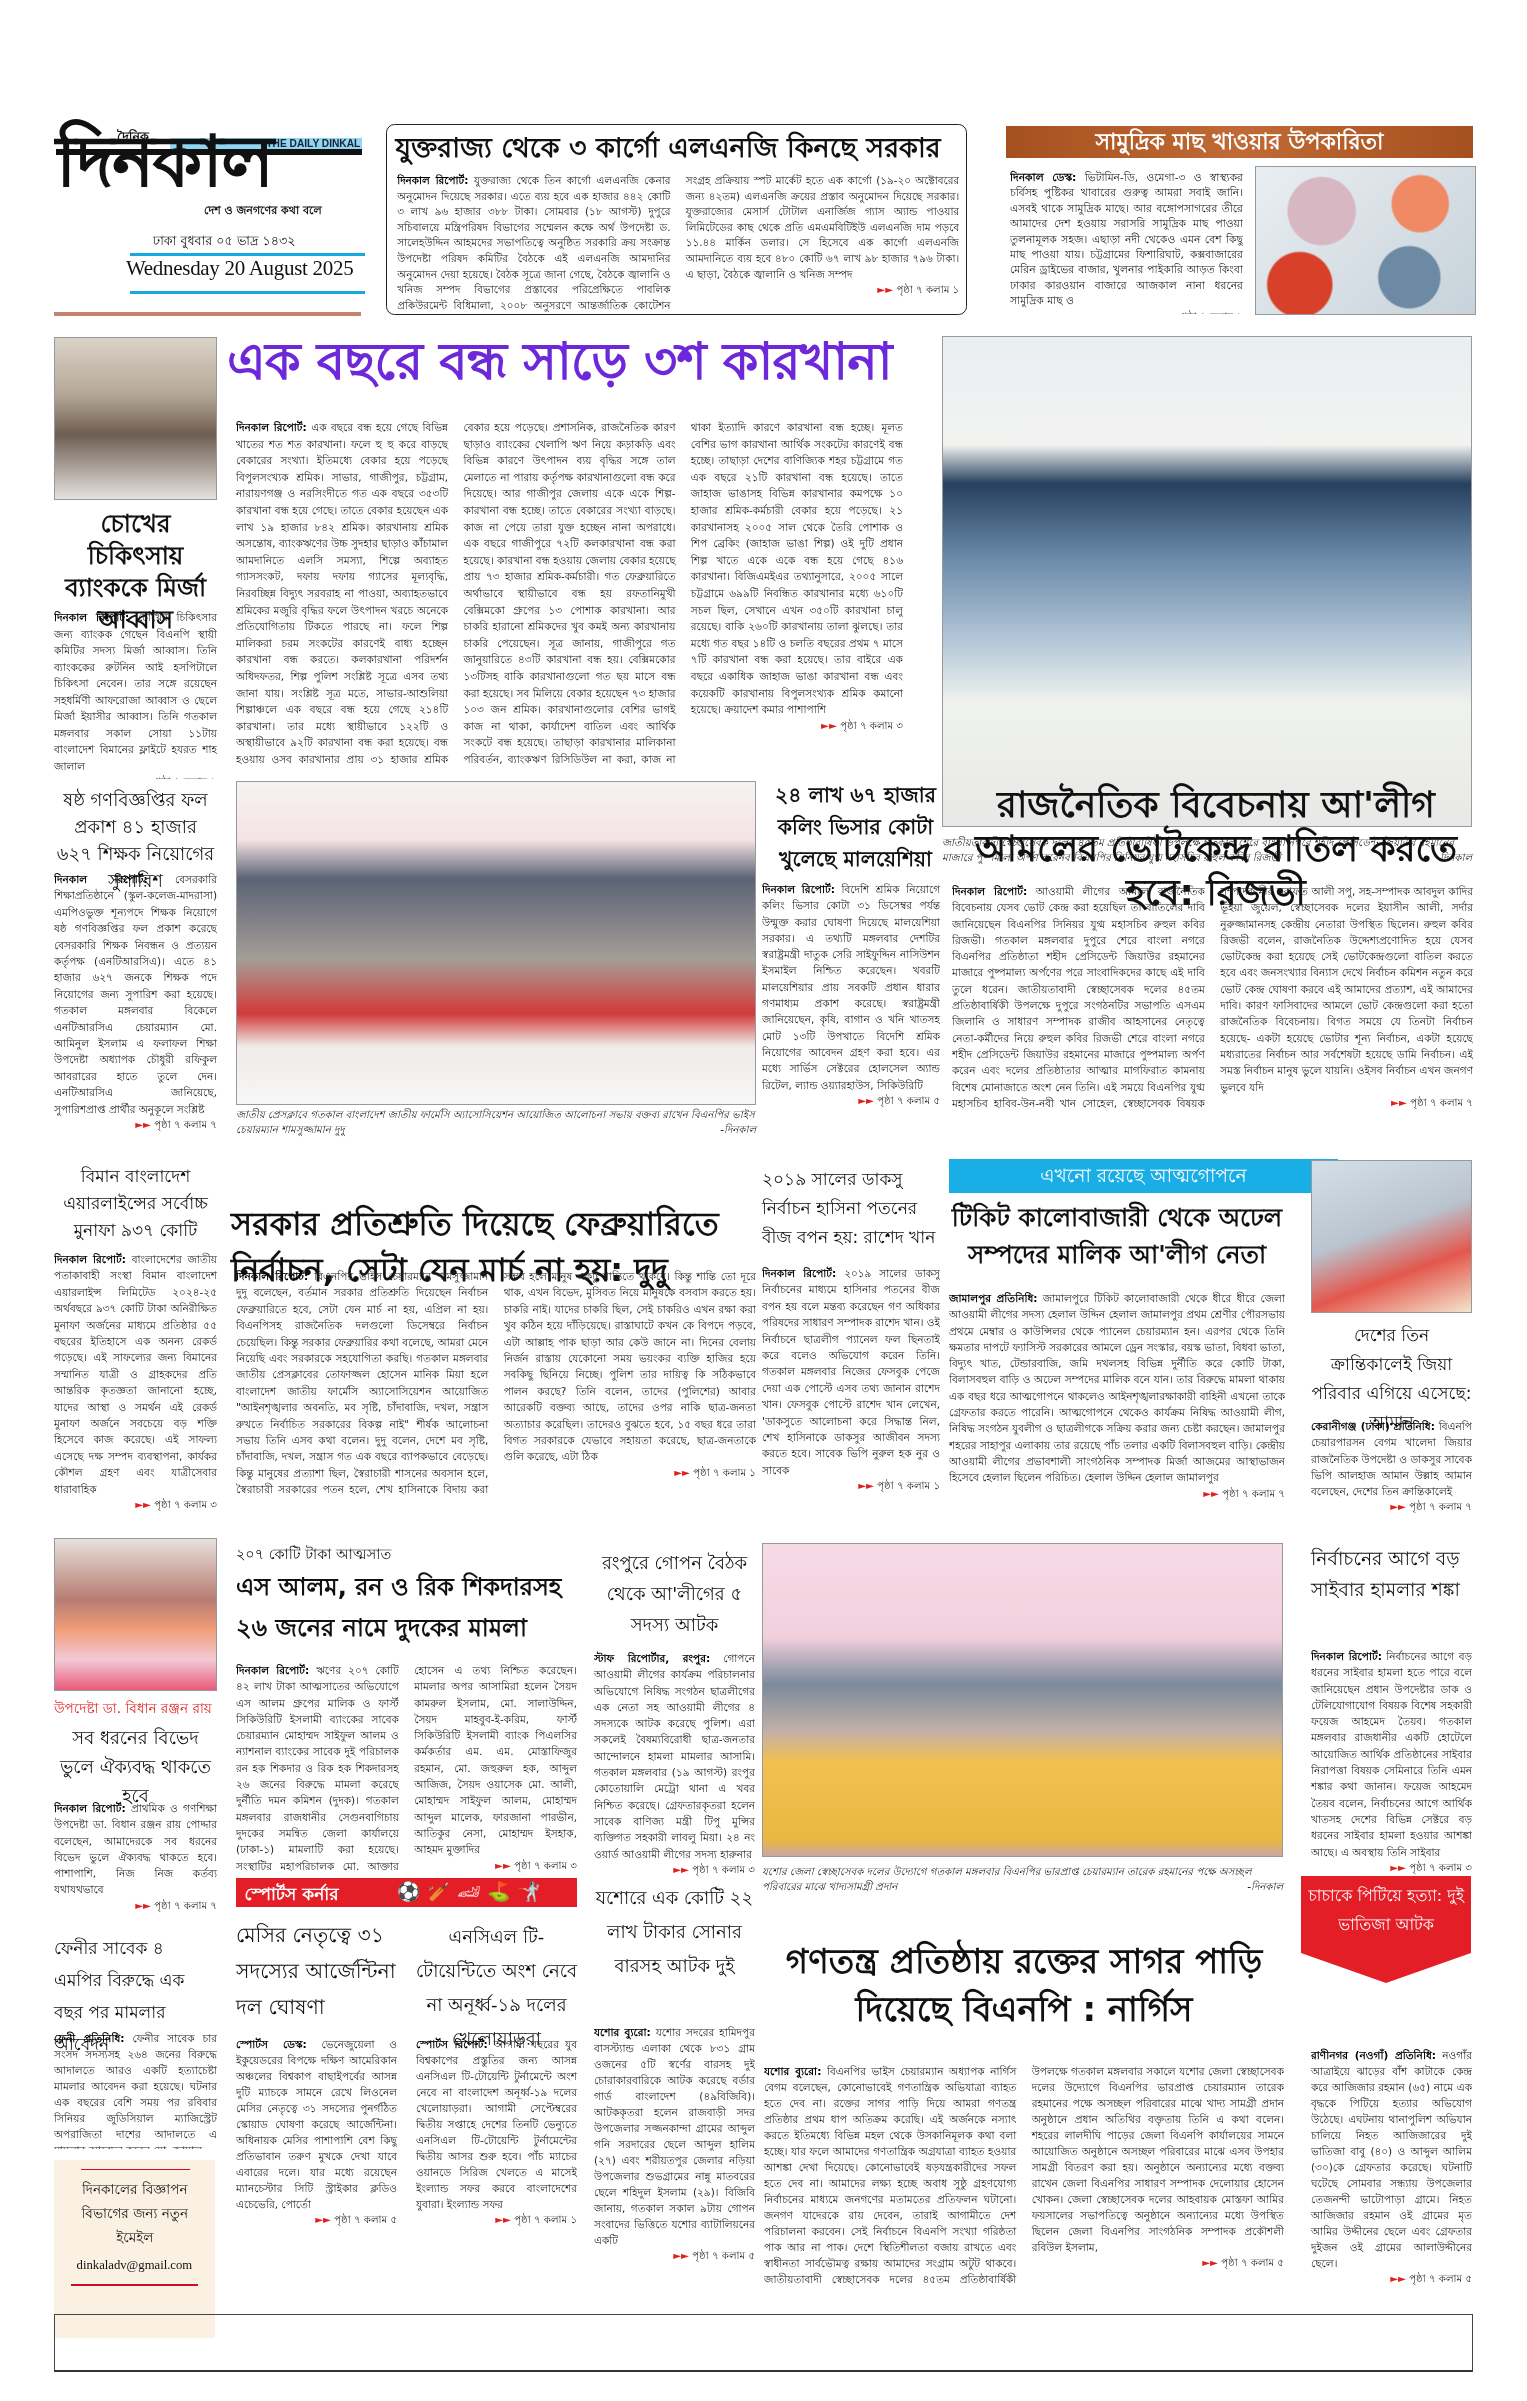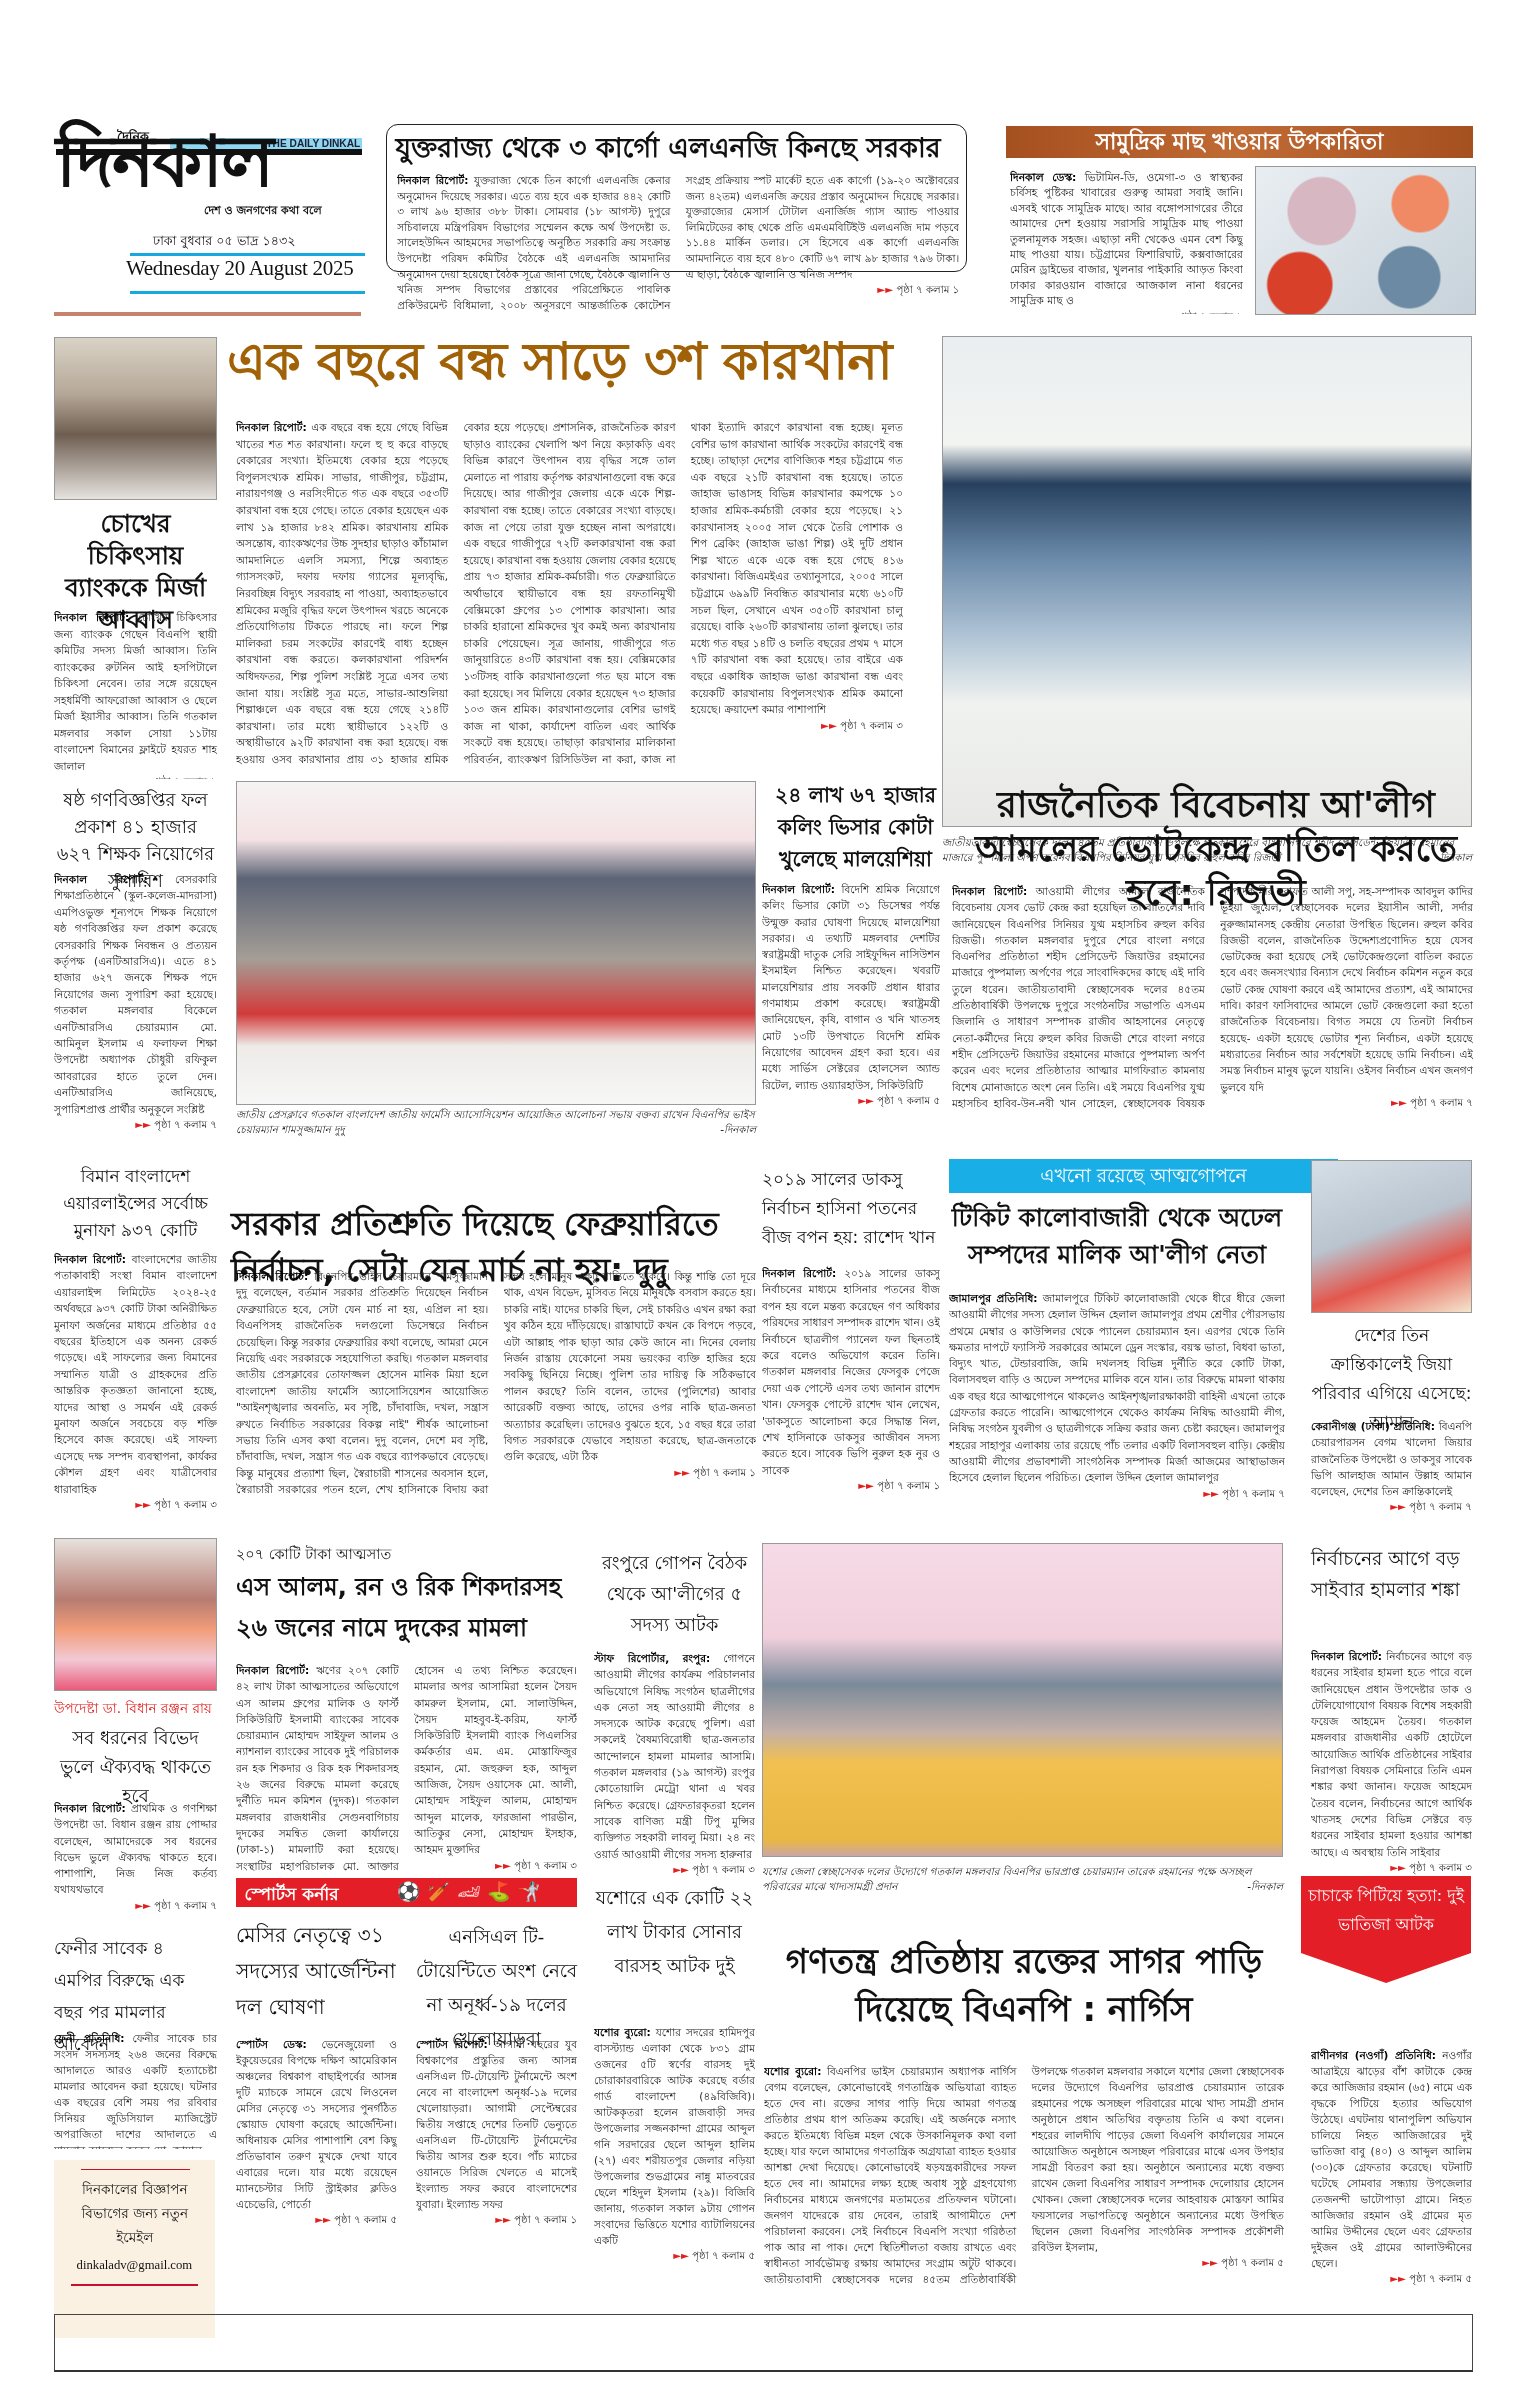--- a/index.html
+++ b/index.html
@@ -50,21 +50,21 @@
   <div class="logo-bar"></div>
   <div class="logo-bn">দিনকাল</div>
   <div class="tagline">দেশ ও জনগণের কথা বলে</div>
   <div class="date-bn">ঢাকা বুধবার ০৫ ভাদ্র ১৪৩২</div>
   <div class="blue-line" style="top:253px"></div>
   <div class="date-en">Wednesday 20 August 2025</div>
   <div class="blue-line" style="top:291px"></div>
   <div class="brown-line"></div>
 </div>
 
-<div class="boxed" style="left:386px;top:124px;width:581px;height:148px;border-radius:12px;">
+<div class="boxed" style="left:386px;top:124px;width:581px;height:191px;">
   <div class="hl" style="position:absolute;left:8.5px;top:6.8px;width:564px;font-size:27px;text-align:left">যুক্তরাজ্য থেকে ৩ কার্গো এলএনজি কিনছে সরকার</div>
   <div class="body cols2" style="position:absolute;left:10.2px;top:48px;width:562px;height:141px;font-size:10.4px;line-height:15.6px">
     <b>দিনকাল রিপোর্ট:</b>
     <span>যুক্তরাজ্য থেকে তিন কার্গো এলএনজি কেনার অনুমোদন দিয়েছে সরকার। এতে ব্যয় হবে এক হাজার ৪৪২ কোটি ৩ লাখ ৯৬ হাজার ৩৮৮ টাকা। সোমবার (১৮ আগস্ট) দুপুরে সচিবালয়ে মন্ত্রিপরিষদ বিভাগের সম্মেলন কক্ষে অর্থ উপদেষ্টা ড. সালেহউদ্দিন আহমদের সভাপতিত্বে অনুষ্ঠিত সরকারি ক্রয় সংক্রান্ত উপদেষ্টা পরিষদ কমিটির বৈঠকে এই এলএনজি আমদানির অনুমোদন দেয়া হয়েছে। বৈঠক সূত্রে জানা গেছে, বৈঠকে জ্বালানি ও খনিজ সম্পদ বিভাগের প্রস্তাবের পরিপ্রেক্ষিতে পাবলিক প্রকিউরমেন্ট বিধিমালা, ২০০৮ অনুসরণে আন্তর্জাতিক কোটেশন সংগ্রহ প্রক্রিয়ায় স্পট মার্কেট হতে এক কার্গো (১৯-২০ অক্টোবরের জন্য ৪২তম) এলএনজি ক্রয়ের প্রস্তাব অনুমোদন দিয়েছে সরকার। যুক্তরাজ্যের মেসার্স টোটাল এনার্জিজ গ্যাস অ্যান্ড পাওয়ার লিমিটেডের কাছ থেকে প্রতি এমএমবিটিইউ এলএনজি দাম পড়বে ১১.৪৪ মার্কিন ডলার। সে হিসেবে এক কার্গো এলএনজি আমদানিতে ব্যয় হবে ৪৮০ কোটি ৬৭ লাখ ৯৮ হাজার ৭৯৬ টাকা। এ ছাড়া, বৈঠকে জ্বালানি ও খনিজ সম্পদ</span>
     <span class="jump"><span class="arr">►►</span><span>পৃষ্ঠা ৭ কলাম ১</span></span>
   </div>
 </div>
 
 <div>
   <div class="bar-title" style="left:1006px;top:126px;width:467px;height:32px;background:linear-gradient(90deg,#a5501f,#c06a34,#a5501f);font-size:22px;line-height:32px"><span>সামুদ্রিক মাছ খাওয়ার উপকারিতা</span></div>
@@ -80,21 +80,21 @@
   <div class="photo img-people" style="left:54px;top:337px;width:163px;height:163px"></div>
   <div class="hl" style="position:absolute;left:54px;top:508px;width:163px;font-size:24.6px;line-height:32px">চোখের চিকিৎসায় ব্যাংককে মির্জা আব্বাস</div>
   <div class="body" style="position:absolute;left:54px;top:609px;width:163px;height:170px;font-size:10.5px;line-height:16.5px">
     <b>দিনকাল রিপোর্ট:</b>
     <span>চোখের চিকিৎসার জন্য ব্যাংকক গেছেন বিএনপি স্থায়ী কমিটির সদস্য মির্জা আব্বাস। তিনি ব্যাংককের রুটনিন আই হসপিটালে চিকিৎসা নেবেন। তার সঙ্গে রয়েছেন সহধর্মিণী আফরোজা আব্বাস ও ছেলে মির্জা ইয়াসীর আব্বাস। তিনি গতকাল মঙ্গলবার সকাল সোয়া ১১টায় বাংলাদেশ বিমানের ফ্লাইটে হযরত শাহ জালাল</span>
     <span class="jump"><span class="arr">►►</span><span>পৃষ্ঠা ৭ কলাম ১</span></span>
   </div>
 </div>
 
 <div>
-  <div class="hl" style="position:absolute;left:227px;top:333px;width:679px;font-size:51px;color:#a16207;text-align:left;letter-spacing:-0.8px">এক বছরে বন্ধ সাড়ে ৩শ কারখানা</div>
+  <div class="hl" style="position:absolute;left:227px;top:333px;width:679px;font-size:51px;color:#6d28d9;text-align:left;letter-spacing:-0.8px">এক বছরে বন্ধ সাড়ে ৩শ কারখানা</div>
   <div class="body cols3" style="position:absolute;left:236px;top:419px;width:667px;height:367px;font-size:10.5px;line-height:16.6px">
     <b>দিনকাল রিপোর্ট:</b>
     <span>এক বছরে বন্ধ হয়ে গেছে বিভিন্ন খাতের শত শত কারখানা। ফলে হু হু করে বাড়ছে বেকারের সংখ্যা। ইতিমধ্যে বেকার হয়ে পড়েছে বিপুলসংখ্যক শ্রমিক। সাভার, গাজীপুর, চট্টগ্রাম, নারায়ণগঞ্জ ও নরসিংদীতে গত এক বছরে ৩৫৩টি কারখানা বন্ধ হয়ে গেছে। তাতে বেকার হয়েছেন এক লাখ ১৯ হাজার ৮৪২ শ্রমিক। কারখানায় শ্রমিক অসন্তোষ, ব্যাংকঋণের উচ্চ সুদহার ছাড়াও কাঁচামাল আমদানিতে এলসি সমস্যা, শিল্পে অব্যাহত গ্যাসসংকট, দফায় দফায় গ্যাসের মূল্যবৃদ্ধি, নিরবচ্ছিন্ন বিদ্যুৎ সরবরাহ না পাওয়া, অব্যাহতভাবে শ্রমিকের মজুরি বৃদ্ধির ফলে উৎপাদন খরচে অনেকে প্রতিযোগিতায় টিকতে পারছে না। ফলে শিল্প মালিকরা চরম সংকটের কারণেই বাধ্য হচ্ছেন কারখানা বন্ধ করতে। কলকারখানা পরিদর্শন অধিদফতর, শিল্প পুলিশ সংশ্লিষ্ট সূত্রে এসব তথ্য জানা যায়। সংশ্লিষ্ট সূত্র মতে, সাভার-আশুলিয়া শিল্পাঞ্চলে এক বছরে বন্ধ হয়ে গেছে ২১৪টি কারখানা। তার মধ্যে স্থায়ীভাবে ১২২টি ও অস্থায়ীভাবে ৯২টি কারখানা বন্ধ করা হয়েছে। বন্ধ হওয়ায় ওসব কারখানার প্রায় ৩১ হাজার শ্রমিক বেকার হয়ে পড়েছে। প্রশাসনিক, রাজনৈতিক কারণ ছাড়াও ব্যাংকের খেলাপি ঋণ নিয়ে কড়াকড়ি এবং বিভিন্ন কারণে উৎপাদন ব্যয় বৃদ্ধির সঙ্গে তাল মেলাতে না পারায় কর্তৃপক্ষ কারখানাগুলো বন্ধ করে দিয়েছে। আর গাজীপুর জেলায় একে একে শিল্প-কারখানা বন্ধ হচ্ছে। তাতে বেকারের সংখ্যা বাড়ছে। কাজ না পেয়ে তারা যুক্ত হচ্ছেন নানা অপরাধে। এক বছরে গাজীপুরে ৭২টি কলকারখানা বন্ধ করা হয়েছে। কারখানা বন্ধ হওয়ায় জেলায় বেকার হয়েছে প্রায় ৭৩ হাজার শ্রমিক-কর্মচারী। গত ফেব্রুয়ারিতে অর্থাভাবে স্থায়ীভাবে বন্ধ হয় রফতানিমুখী বেক্সিমকো গ্রুপের ১৩ পোশাক কারখানা। আর চাকরি হারানো শ্রমিকদের খুব কমই অন্য কারখানায় চাকরি পেয়েছেন। সূত্র জানায়, গাজীপুরে গত জানুয়ারিতে ৪৩টি কারখানা বন্ধ হয়। বেক্সিমকোর ১৩টিসহ বাকি কারখানাগুলো গত ছয় মাসে বন্ধ করা হয়েছে। সব মিলিয়ে বেকার হয়েছেন ৭৩ হাজার ১০৩ জন শ্রমিক। কারখানাগুলোর বেশির ভাগই কাজ না থাকা, কার্যাদেশ বাতিল এবং আর্থিক সংকটে বন্ধ হয়েছে। তাছাড়া কারখানার মালিকানা পরিবর্তন, ব্যাংকঋণ রিসিডিউল না করা, কাজ না থাকা ইত্যাদি কারণে কারখানা বন্ধ হচ্ছে। মূলত বেশির ভাগ কারখানা আর্থিক সংকটের কারণেই বন্ধ হচ্ছে। তাছাড়া দেশের বাণিজ্যিক শহর চট্টগ্রামে গত এক বছরে ২১টি কারখানা বন্ধ হয়েছে। তাতে জাহাজ ভাঙাসহ বিভিন্ন কারখানার কমপক্ষে ১০ হাজার শ্রমিক-কর্মচারী বেকার হয়ে পড়েছে। ২১ কারখানাসহ ২০০৫ সাল থেকে তৈরি পোশাক ও শিপ ব্রেকিং (জাহাজ ভাঙা শিল্প) ওই দুটি প্রধান শিল্প খাতে একে একে বন্ধ হয়ে গেছে ৪১৬ কারখানা। বিজিএমইএর তথ্যানুসারে, ২০০৫ সালে চট্টগ্রামে ৬৯৯টি নিবন্ধিত কারখানার মধ্যে ৬১০টি সচল ছিল, সেখানে এখন ৩৫০টি কারখানা চালু রয়েছে। বাকি ২৬০টি কারখানায় তালা ঝুলছে। তার মধ্যে গত বছর ১৪টি ও চলতি বছরের প্রথম ৭ মাসে ৭টি কারখানা বন্ধ করা হয়েছে। তার বাইরে এক বছরে একাধিক জাহাজ ভাঙা কারখানা বন্ধ এবং কয়েকটি কারখানায় বিপুলসংখ্যক শ্রমিক কমানো হয়েছে। ক্রয়াদেশ কমার পাশাপাশি</span>
     <span class="jump"><span class="arr">►►</span><span>পৃষ্ঠা ৭ কলাম ৩</span></span>
   </div>
 </div>
 
 <div>
   <div class="photo img-rally" style="left:942px;top:336px;width:530px;height:491px"></div>
   <div class="caption" style="position:absolute;left:942px;top:835px;width:530px">

